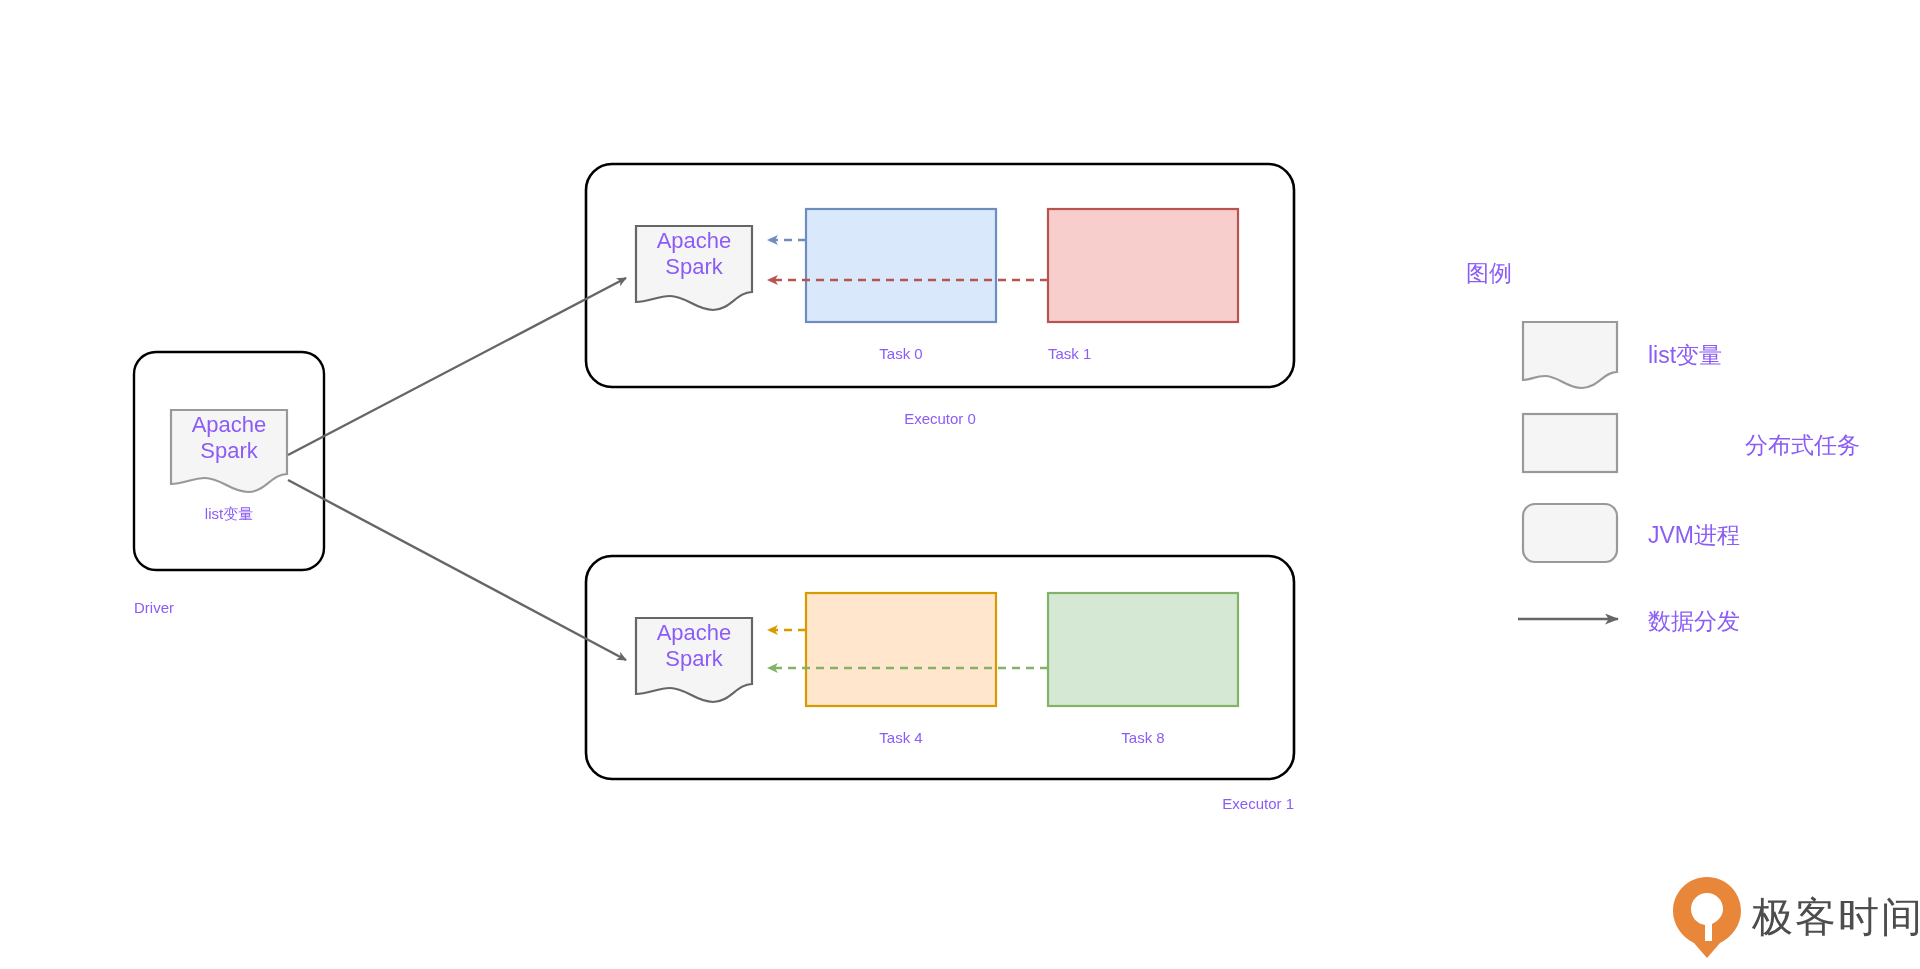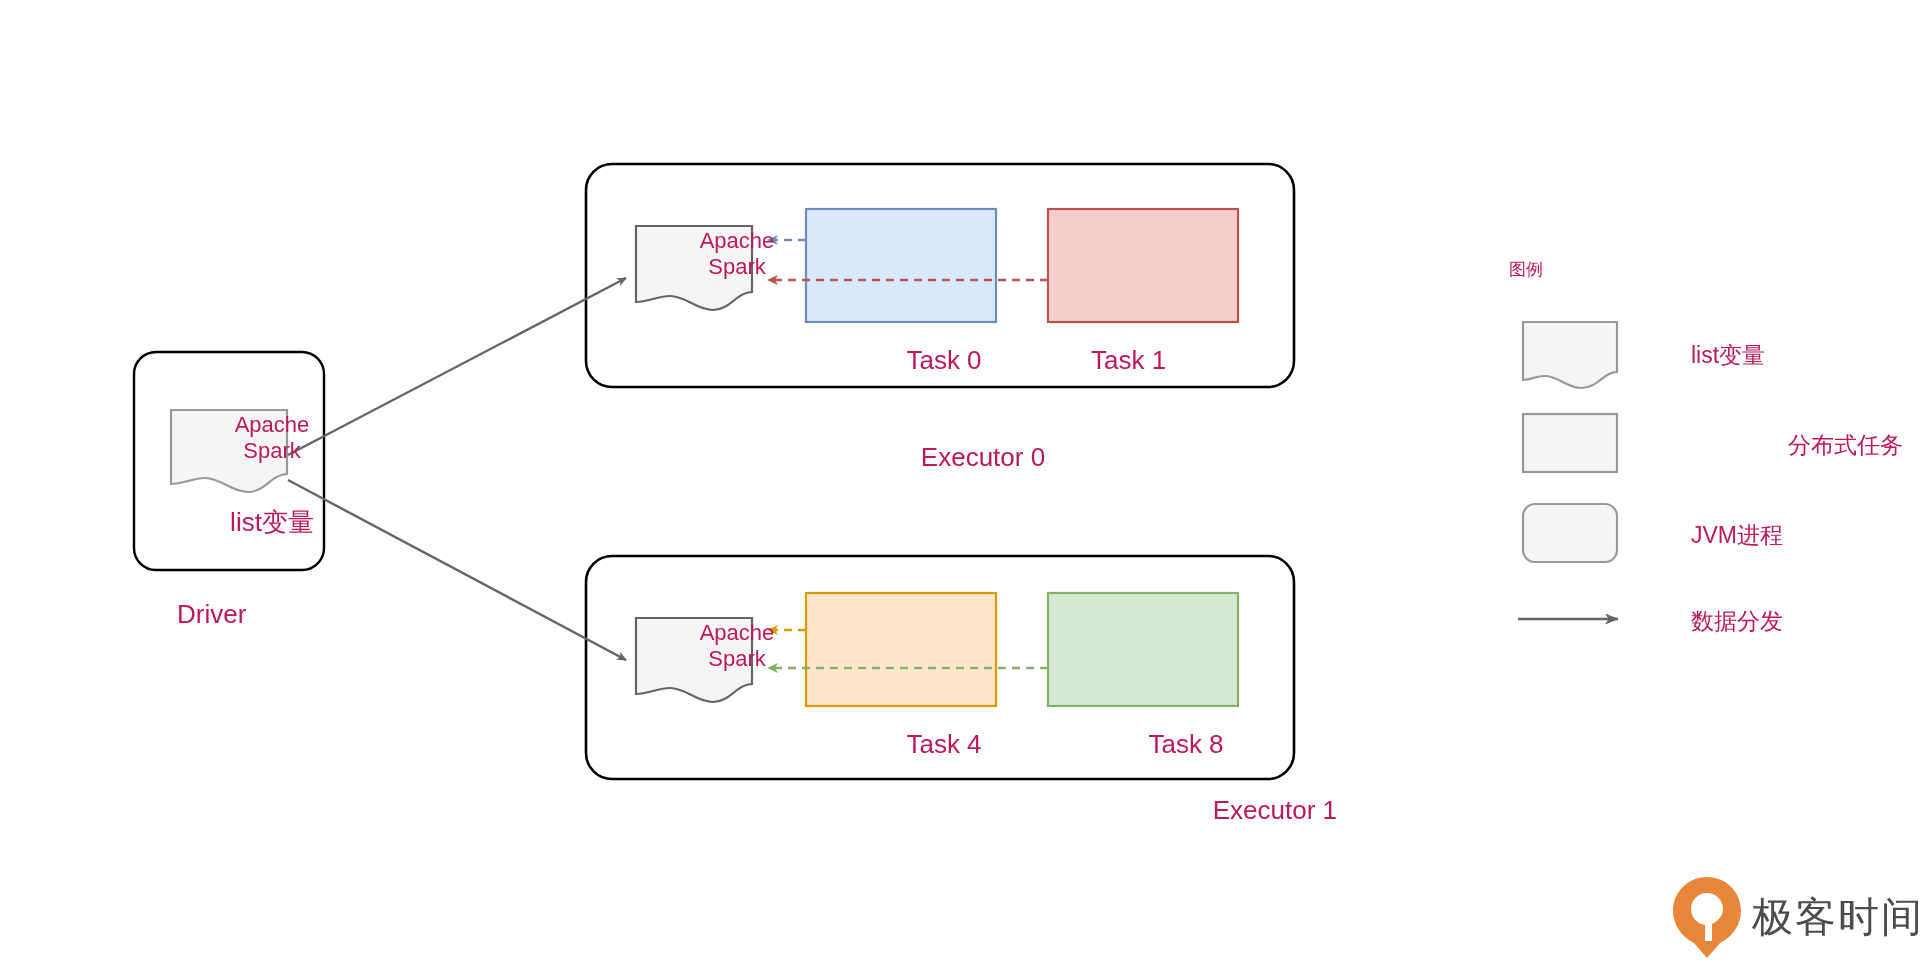--- a/index.html
+++ b/index.html
@@ -16,27 +16,26 @@
   }
   #canvas {
     position: absolute;
     top: 0; left: 0;
     width: 1920px;
     height: 969px;
   }
   .lbl {
     position: absolute;
     font-family: "Liberation Sans", "DejaVu Sans", sans-serif;
-    color: #be185d;
+    color: #8b5cf6;
     white-space: nowrap;
-    padding-left: 43px;
   }
-  .node-lbl   { font-size: 26px; }
+  .node-lbl   { font-size: 15px; }
   .inner-lbl  { font-size: 22px; line-height: 26px; text-align: center; }
-  .legend-ttl { font-size: 17px; }
+  .legend-ttl { font-size: 23px; }
   .legend-lbl { font-size: 23px; }
   .logo-txt {
     position: absolute;
     font-size: 41px;
     letter-spacing: 2px;
     color: #4d4d4d;
     font-family: "Liberation Sans", "DejaVu Sans", sans-serif;
     white-space: nowrap;
   }
 </style>
@@ -115,21 +114,21 @@
 </div>
 <div class="lbl node-lbl" style="left:134px; top:505px; width:190px; text-align:center;">list变量</div>
 <div class="lbl node-lbl" style="left:134px; top:599px; width:190px; text-align:left;">Driver</div>
 
 <div class="lbl inner-lbl" style="left:636px; top:228px; width:116px;">
   <span>Apache</span><br>
   <span>Spark</span>
 </div>
 <div class="lbl node-lbl" style="left:806px; top:345px; width:190px; text-align:center;">Task 0</div>
 <div class="lbl node-lbl" style="left:1048px; top:345px; width:190px; text-align:left;">Task 1</div>
-<div class="lbl node-lbl" style="left:586px; top:410px; width:708px; text-align:center;margin-top:32px;">Executor 0</div>
+<div class="lbl node-lbl" style="left:586px; top:410px; width:708px; text-align:center;">Executor 0</div>
 
 <div class="lbl inner-lbl" style="left:636px; top:620px; width:116px;">
   <span>Apache</span><br>
   <span>Spark</span>
 </div>
 <div class="lbl node-lbl" style="left:806px; top:729px; width:190px; text-align:center;">Task 4</div>
 <div class="lbl node-lbl" style="left:1048px; top:729px; width:190px; text-align:center;">Task 8</div>
 <div class="lbl node-lbl" style="left:586px; top:795px; width:708px; text-align:right;">Executor 1</div>
 
 <div class="lbl legend-ttl" style="left:1466px; top:258px;">图例</div>

